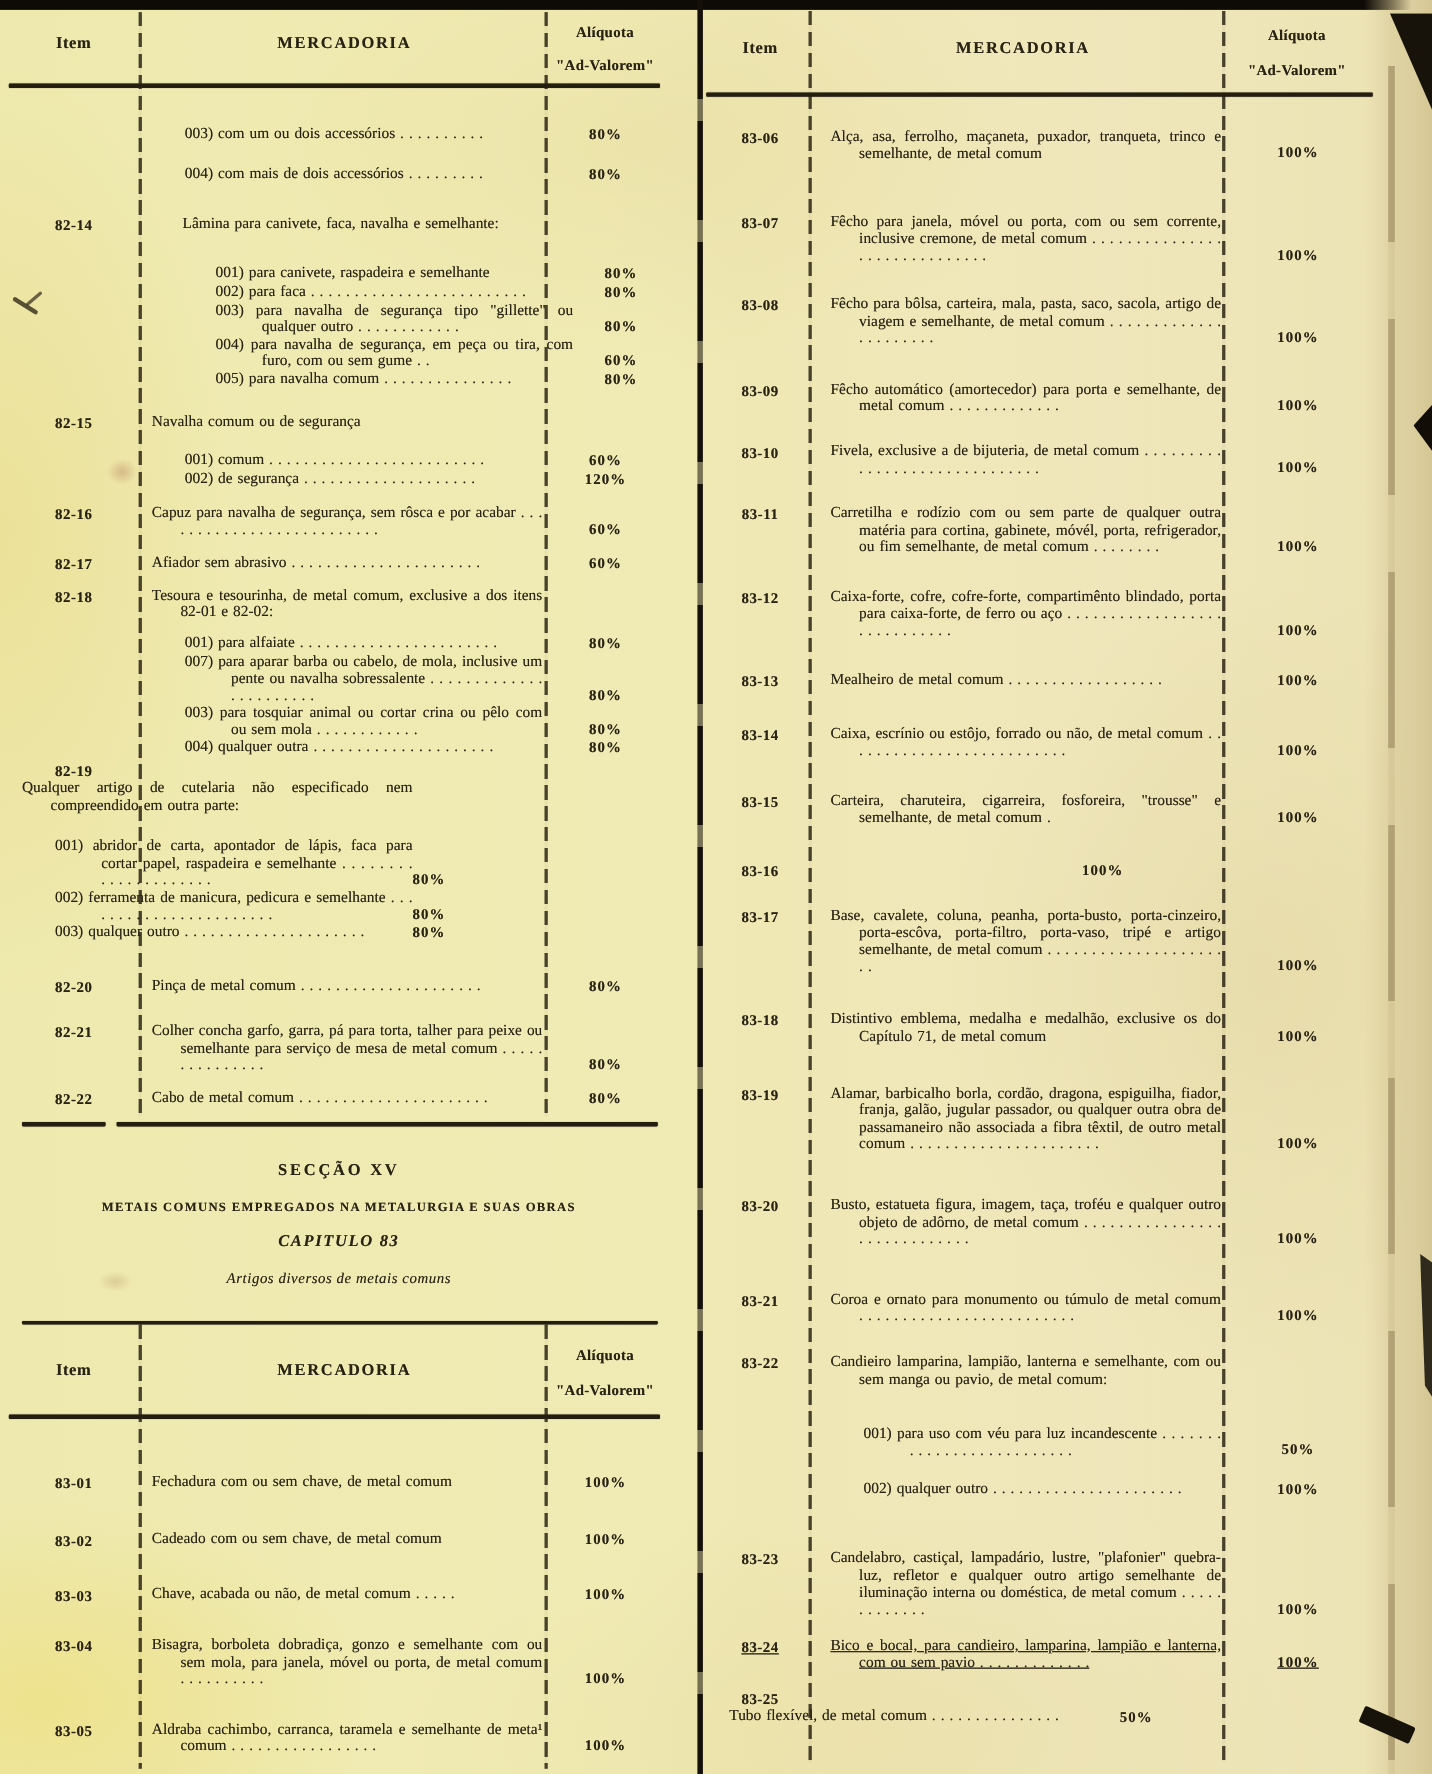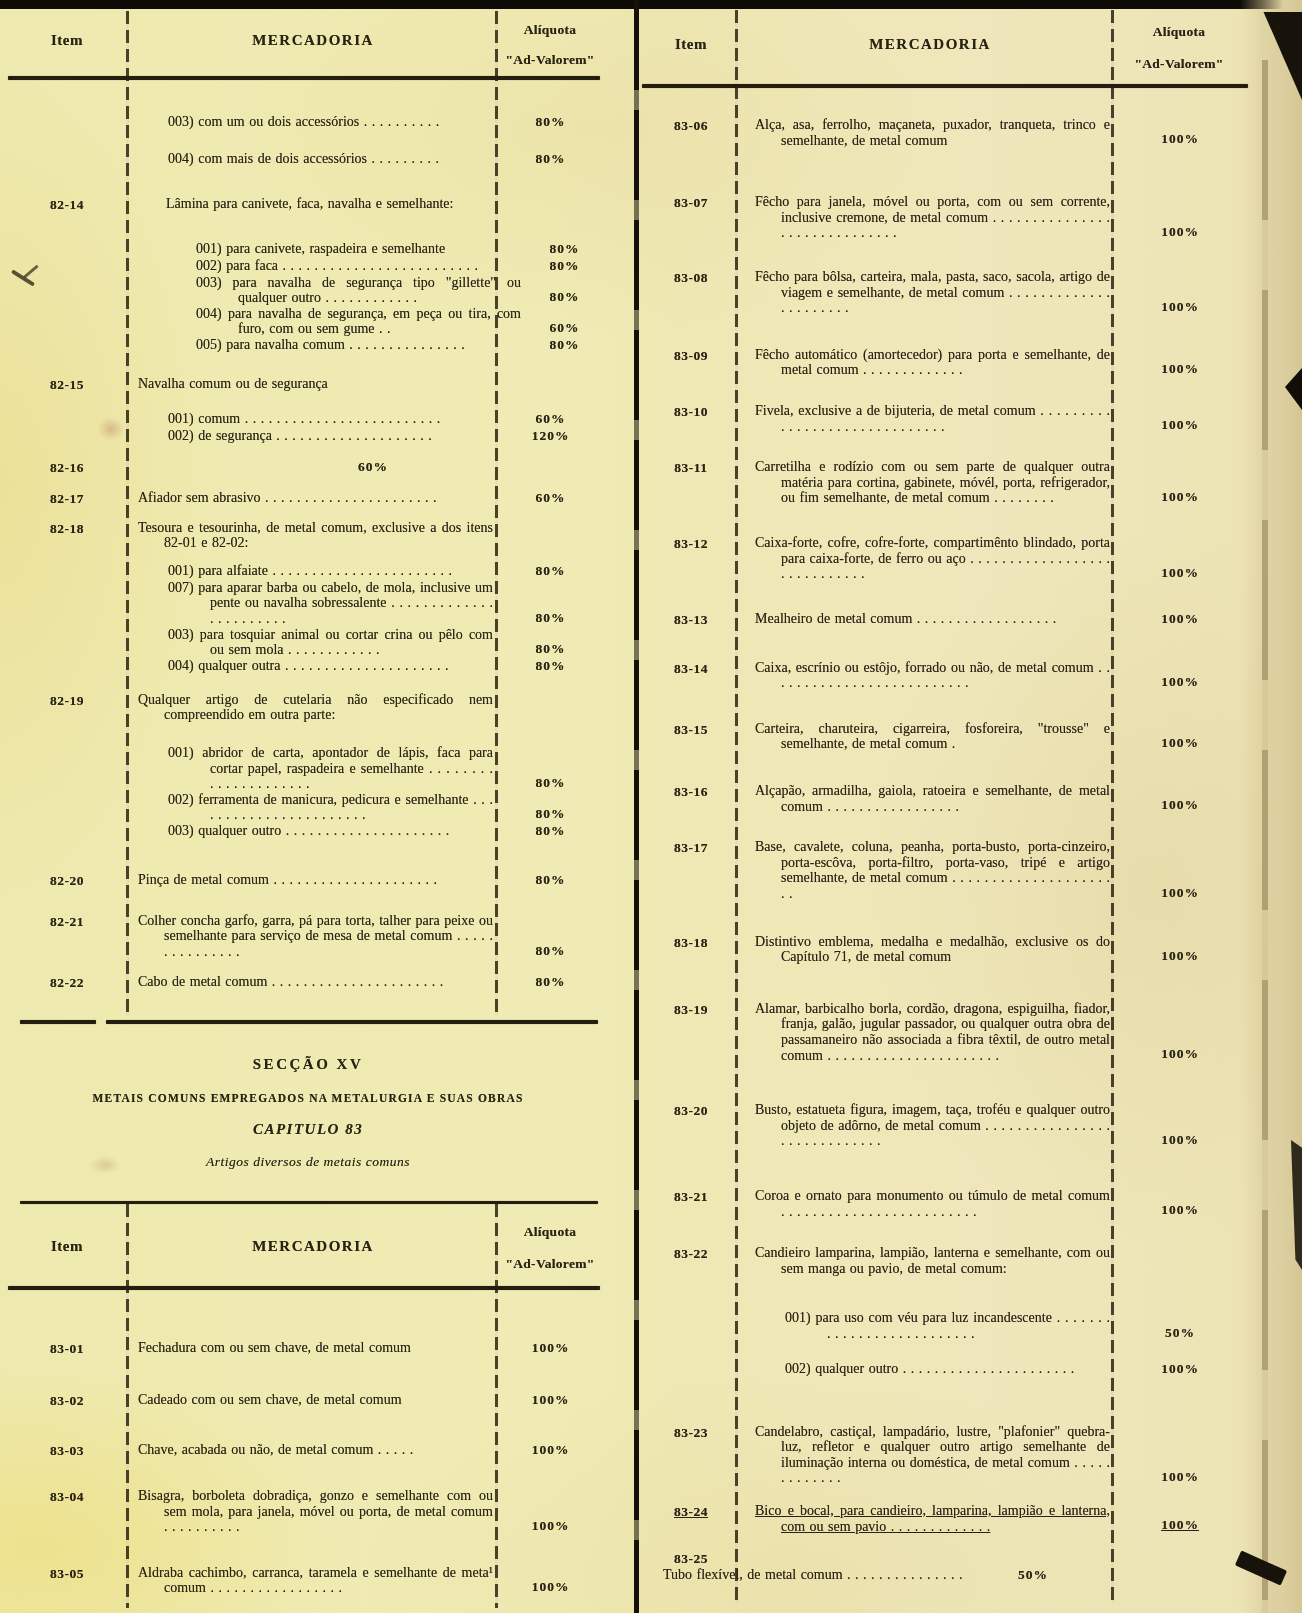--- a/index.html
+++ b/index.html
@@ -157,20 +157,21 @@
         <div class="entry sub">
           <div class="desc ink">002) de segurança   . . . . . . . . . . . . . . . . . . . .</div>
           <div class="rate ink">120%</div>
         </div>
       </div>
     </div>
     <div class="row" style="margin-top: 14px;">
       <div class="cell-item ink">82-16</div>
       <div class="cell-body">
         <div class="entry">
+          <div class="desc ink">Capuz para navalha de segurança, sem rôsca e por acabar . . . . . . . . . . . . . . . . . . . . . . . . . .</div>
           <div class="rate ink">60%</div>
         </div>
       </div>
     </div>
     <div class="row" style="margin-top: 14px;">
       <div class="cell-item ink">82-17</div>
       <div class="cell-body">
         <div class="entry">
           <div class="desc ink">Afiador sem abrasivo . . . . . . . . . . . . . . . . . . . . . .</div>
           <div class="rate ink">60%</div>
@@ -195,21 +196,21 @@
         <div class="entry sub">
           <div class="desc ink">003) para tosquiar animal ou cortar crina ou pêlo com ou sem mola . . . . . . . . . . . .</div>
           <div class="rate ink">80%</div>
         </div>
         <div class="entry sub">
           <div class="desc ink">004) qualquer outra . . . . . . . . . . . . . . . . . . . . .</div>
           <div class="rate ink">80%</div>
         </div>
       </div>
     </div>
-    <div class="row" style="margin-top: 17px;">
+    <div class="row" style="margin-top: 3px; flex-direction: column;">
       <div class="cell-item ink">82-19</div>
       <div class="cell-body">
         <div class="entry">
           <div class="desc ink">Qualquer artigo de cutelaria não especificado nem compreendido em outra parte:</div>
           <div class="rate ink"></div>
         </div>
         <div class="entry sub" style="margin-top: 22px;">
           <div class="desc ink">001) abridor de carta, apontador de lápis, faca para cortar papel, raspadeira e semelhante . . . . . . . . . . . . . . . . . . . . .</div>
           <div class="rate ink">80%</div>
         </div>
@@ -414,21 +415,20 @@
         <div class="entry">
           <div class="desc ink">Carteira, charuteira, cigarreira, fosforeira, "trousse" e semelhante, de metal comum  .</div>
           <div class="rate ink">100%</div>
         </div>
       </div>
     </div>
     <div class="row" style="margin-top: 31px;">
       <div class="cell-item ink">83-16</div>
       <div class="cell-body">
         <div class="entry">
-          <div class="desc ink">Alçapão, armadilha, gaiola, ratoeira e semelhante, de metal comum . . . . . . . . . . . . . . . . .</div>
           <div class="rate ink">100%</div>
         </div>
       </div>
     </div>
     <div class="row" style="margin-top: 25px;">
       <div class="cell-item ink">83-17</div>
       <div class="cell-body">
         <div class="entry">
           <div class="desc ink">Base, cavalete, coluna, peanha, porta-busto, porta-cinzeiro, porta-escôva, porta-filtro, porta-vaso, tripé e artigo semelhante, de metal comum . . . . . . . . . . . . . . . . . . . . . .</div>
           <div class="rate ink">100%</div>

